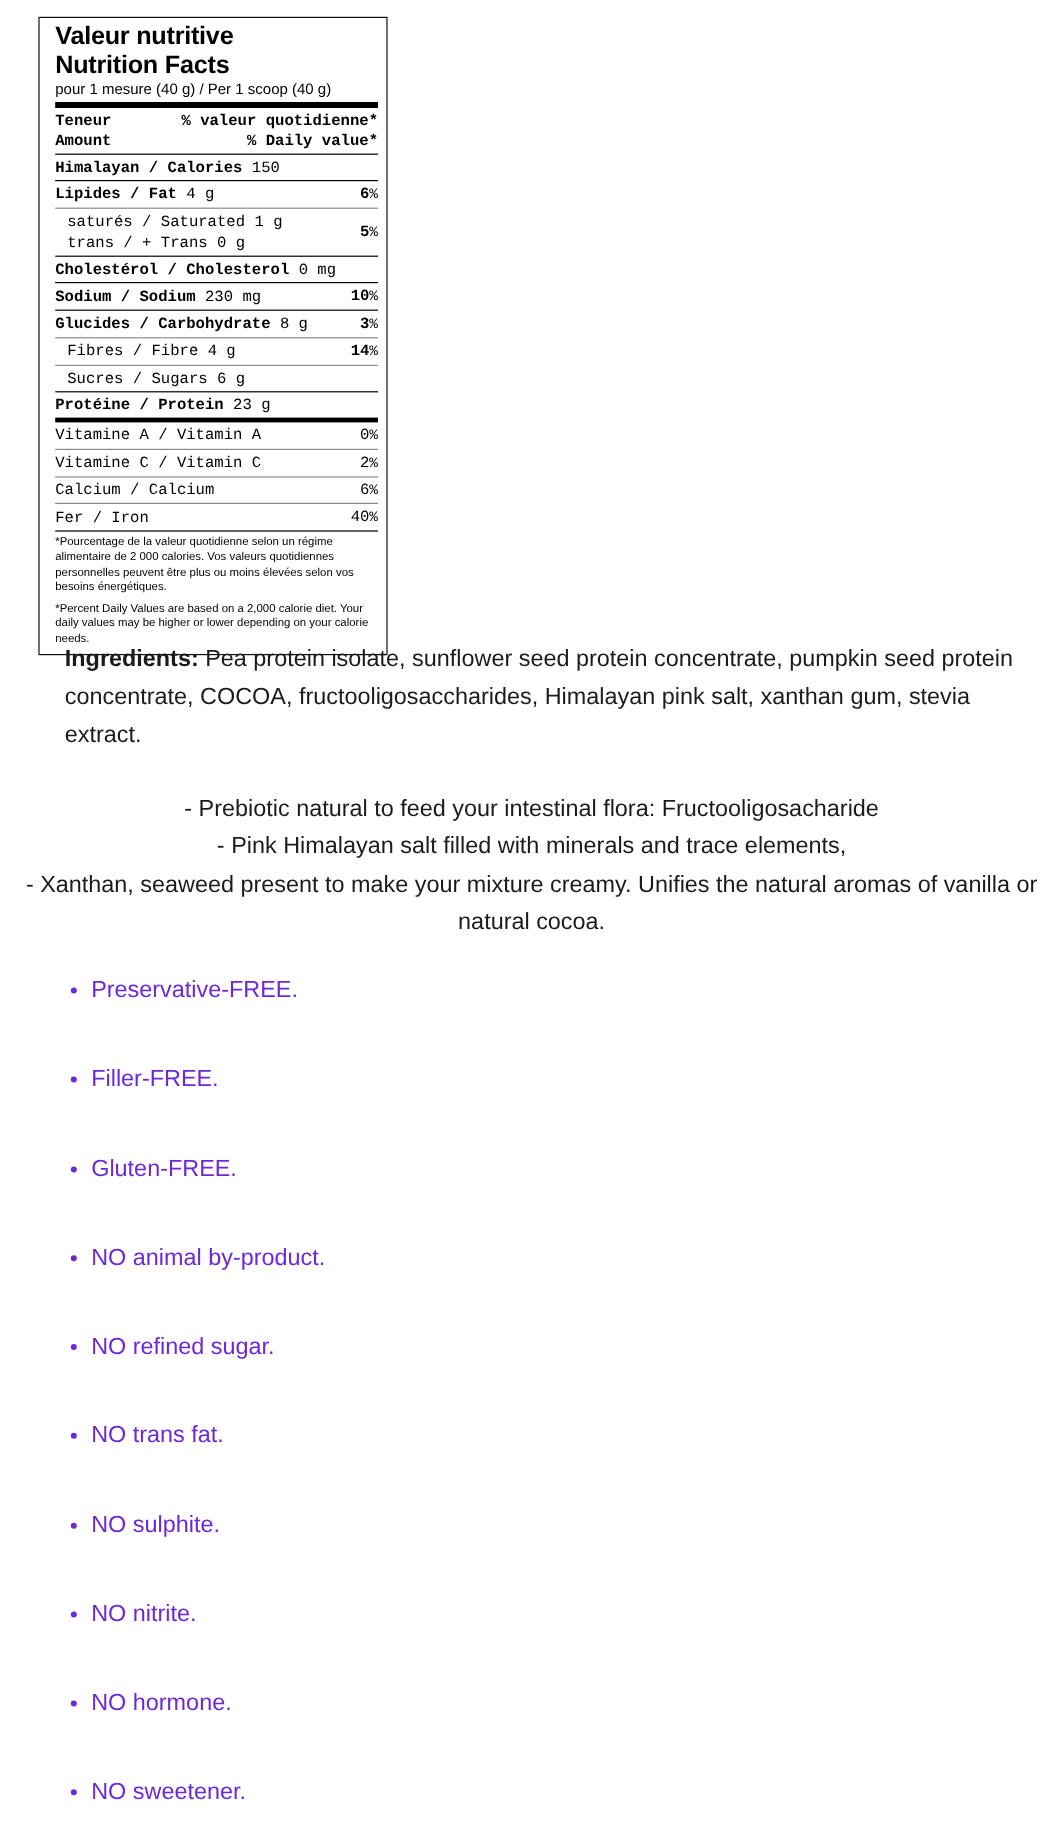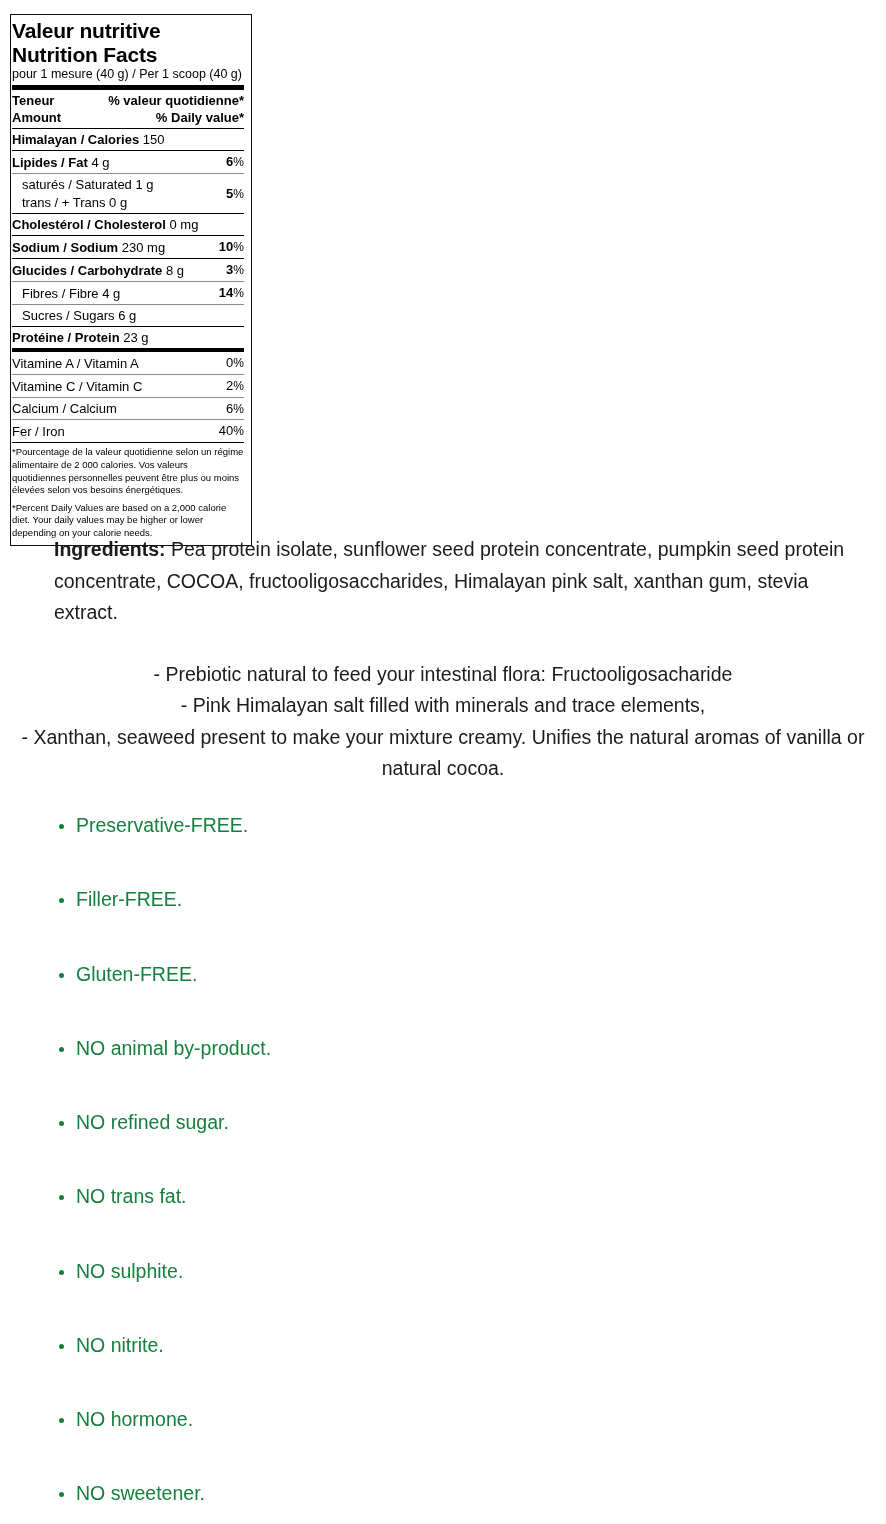--- a/index.html
+++ b/index.html
@@ -11,26 +11,26 @@
     width: 886px;
     min-height: 1524px;
     font-family: "Liberation Sans", sans-serif;
     color: #111111;
     -webkit-font-smoothing: antialiased;
   }
 
   
   .nf-panel {
     position: absolute;
-    left: 10px;
+    left: 32px;
     top: 14px;
-    width: 242px;
+    width: 291px;
     border: 1.5px solid #111111;
     background: #ffffff;
-    padding: 4px 7px 5px 1px;
+    padding: 4px 7px 5px 13px;
     box-sizing: border-box;
     font-family: "Liberation Sans", sans-serif;
     color: #000000;
   }
   .nf-title {
     font-size: 21px;
     font-weight: bold;
     line-height: 1.12;
     letter-spacing: -0.2px;
   }
@@ -43,24 +43,25 @@
   }
 
   .rule-heavy { border-top: 5px solid #000; margin: 1px 0 0 0; }
   .rule-thick { border-top: 4px solid #000; margin: 0; }
   .rule-med   { border-top: 1.6px solid #000; margin: 0; }
   .rule-thin  { border-top: 1px solid #8a8a8a; margin: 0; }
 
   .nf-row {
     display: flex;
     justify-content: space-between;
-    align-items: flex-end;
+    align-items: center;
     font-size: 13px;
     line-height: 1.32;
     padding: 2px 0 2px 0;
+    font-family: Liberation Mono, monospace;
   }
   .nf-row .left { flex: 1 1 auto; padding-right: 6px; }
   .nf-row .right {
     flex: 0 0 auto;
     text-align: right;
     white-space: nowrap;
     align-self: center;
   }
   .nf-row.indent .left { padding-left: 10px; }
   .nf-name-b { font-weight: bold; }
@@ -104,21 +105,21 @@
   .dash-block { margin-bottom: 26px; }
 
   ul.claims {
     list-style: disc;
     margin: 0;
     padding-left: 56px;
   }
   ul.claims li {
     font-size: 19.5px;
     line-height: 1.5;
-    color: #15803d;
+    color: #6d28d9;
     margin: 0 0 45px 0;
   }
   ul.claims li::marker { font-size: 17px; }
 </style>
 </head>
 <body>
 
 <div class="nf-panel">
 
   <div class="nf-title">Valeur nutritive</div>

